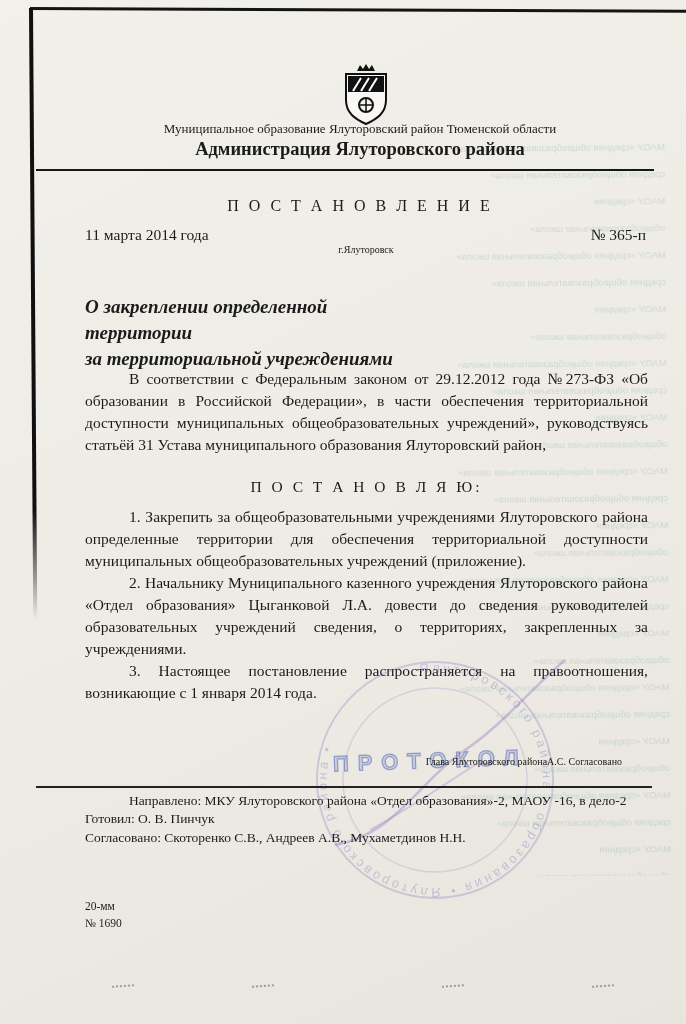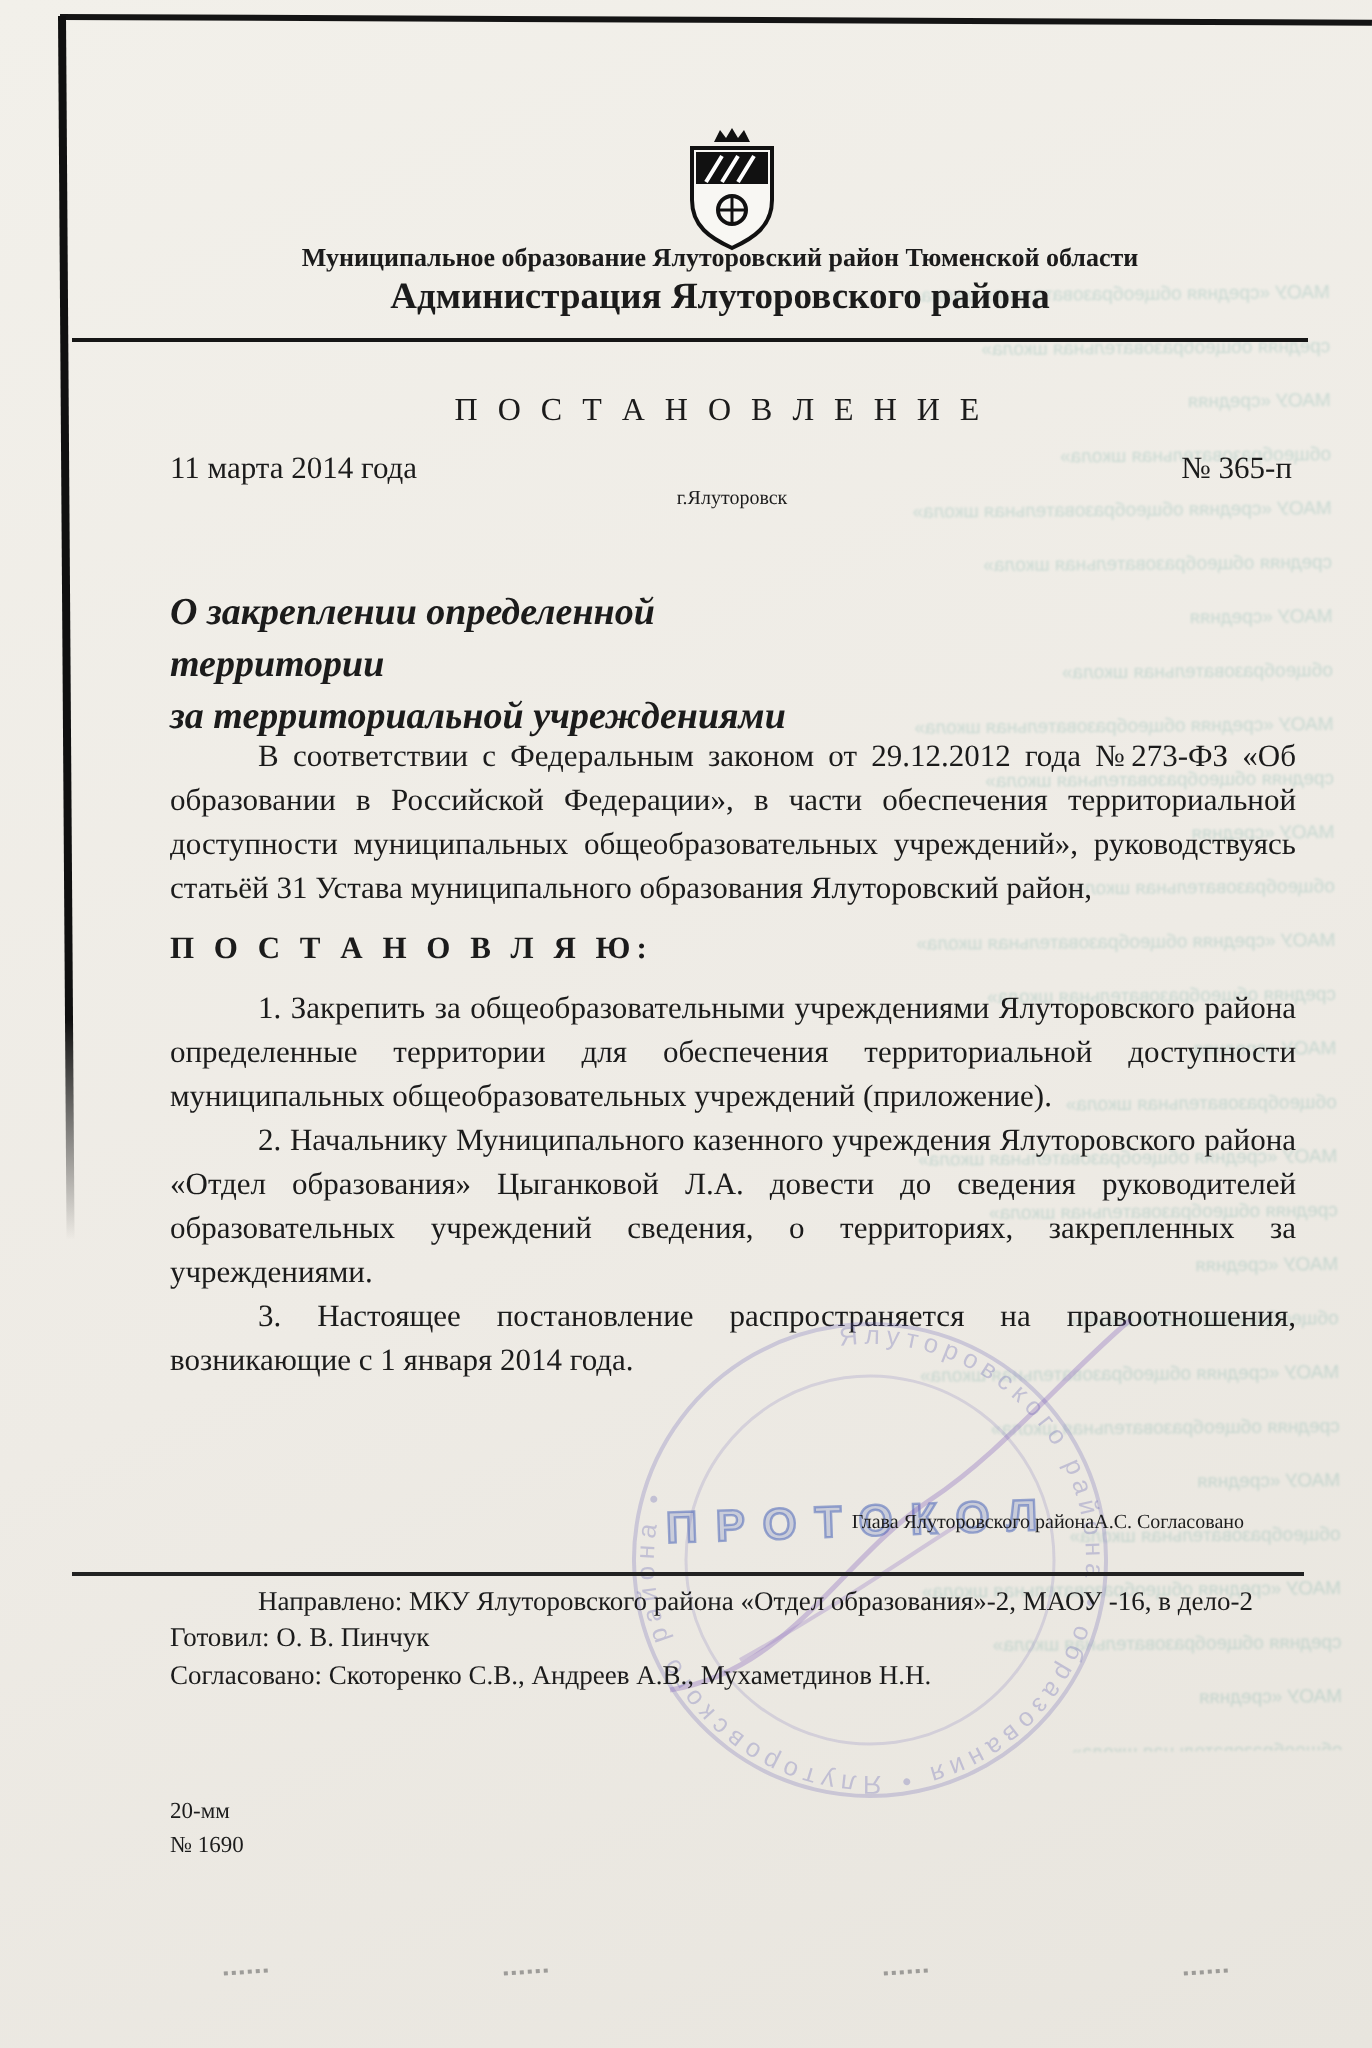--- a/index.html
+++ b/index.html
@@ -16,31 +16,31 @@
     background:linear-gradient(155deg,#f2f0ea 0%, #eeebe5 55%, #e8e5de 100%);
   }
   
   .edge-top{position:absolute;left:30px;right:0;top:7px;height:3px;background:#141414;transform:rotate(0.25deg);transform-origin:left top;}
   .edge-left{position:absolute;left:29px;top:8px;width:4px;height:612px;
     background:linear-gradient(#101010 82%, rgba(16,16,16,0));
     transform:rotate(-0.4deg);transform-origin:top left;}
   
   .arms{position:absolute;left:338px;top:62px;width:56px;height:66px;}
   
-  .org1{position:absolute;left:60px;right:26px;top:121px;text-align:center;font-weight:bold;font-size:13px;}
+  .org1{position:absolute;left:60px;right:26px;top:121px;text-align:center;font-weight:normal;font-size:13px;}
   .org2{position:absolute;left:60px;right:26px;top:139px;text-align:center;font-weight:bold;font-size:18.5px;}
   .rule1{position:absolute;left:36px;right:32px;top:169px;height:2px;background:#161616;}
   .doc-title{position:absolute;left:60px;right:26px;top:197px;text-align:center;font-weight:normal;font-size:16px;letter-spacing:3px;}
   .date-row{position:absolute;left:85px;right:40px;top:226px;display:flex;justify-content:space-between;font-size:15.5px;}
   .city{position:absolute;left:60px;right:14px;top:244px;text-align:center;font-size:10px;}
   .subject{position:absolute;left:85px;top:294px;width:320px;font-style:italic;font-weight:bold;font-size:19px;line-height:1.38;}
   
   .body-col{position:absolute;left:85px;right:38px;top:368px;font-size:15.5px;line-height:22px;}
   .para{text-align:justify;text-indent:44px;}
-  .resolve{text-align:left;font-weight:bold;letter-spacing:3px;margin-top:8px;font-size:15.5px;}
+  .resolve{text-align:center;font-weight:normal;letter-spacing:3px;margin-top:20px;font-size:15.5px;}
   .items{margin-top:8px;}
   .items .para{margin:0;}
   
   .sign-row{position:absolute;left:125px;right:64px;top:756px;display:flex;justify-content:flex-end;font-size:10px;}
   .rule2{position:absolute;left:36px;right:34px;top:786px;height:1.5px;background:#222;}
   .footer{position:absolute;left:85px;right:30px;top:792px;font-size:13.5px;line-height:1.36;}
   .footer .indent{text-indent:44px;}
   .notes{position:absolute;left:85px;top:898px;font-size:11.5px;line-height:1.45;}
   
   .bleed{

